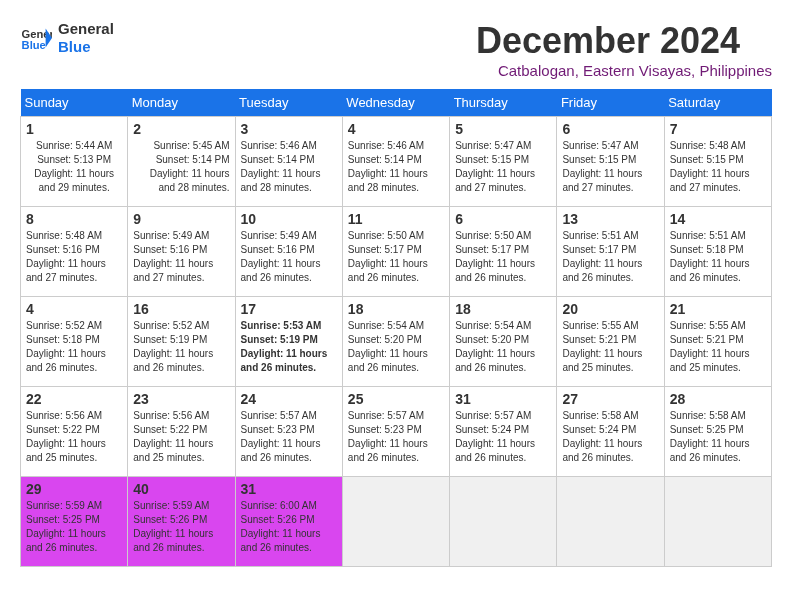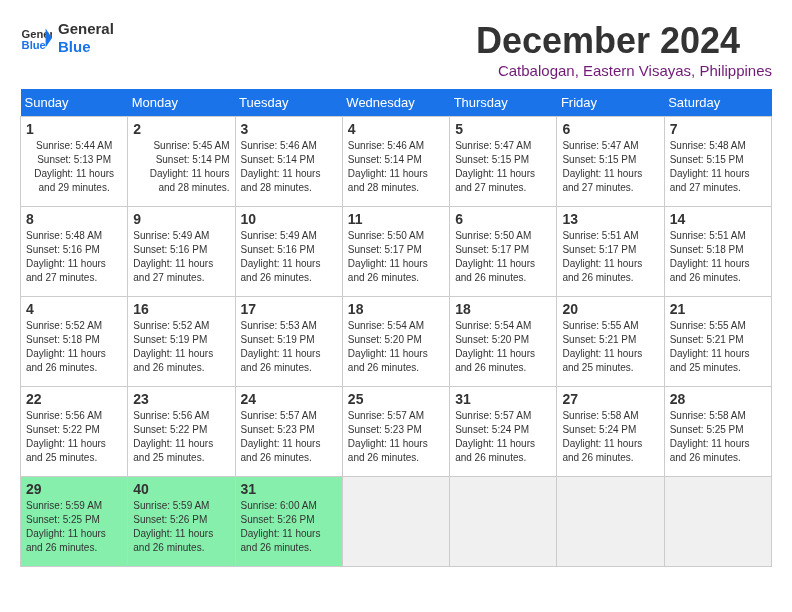--- a/index.html
+++ b/index.html
@@ -54,21 +54,21 @@
     tbody tr td {
       border: 1px solid #ccc;
       vertical-align: top;
       padding: 4px 5px;
       height: 90px;
       width: calc(100% / 7);
       color: #333;
       background: #fff;
     }
     tbody tr:last-child td {
-      background: #86efac;
+      background: #d946ef;
     }
     .day-num {
       font-size: 14px;
       font-weight: bold;
       display: block;
       margin-bottom: 2px;
     }
     .day-info {
       font-size: 10px;
       line-height: 1.4;
@@ -224,21 +224,21 @@
         </td>
         <td>
           <span class="day-num">16</span>
           <div class="day-info" style="white-space: pre-line;">Sunrise: 5:52 AM
 Sunset: 5:19 PM
 Daylight: 11 hours
 and 26 minutes.</div>
         </td>
         <td>
           <span class="day-num">17</span>
-          <div class="day-info" style="white-space: pre-line;">Sunrise: 5:53 AM
+          <div class="day-info" style="white-space: pre-line; font-weight: bold;">Sunrise: 5:53 AM
 Sunset: 5:19 PM
 Daylight: 11 hours
 and 26 minutes.</div>
         </td>
         <td>
           <span class="day-num">18</span>
           <div class="day-info" style="white-space: pre-line;">Sunrise: 5:54 AM
 Sunset: 5:20 PM
 Daylight: 11 hours
 and 26 minutes.</div>

